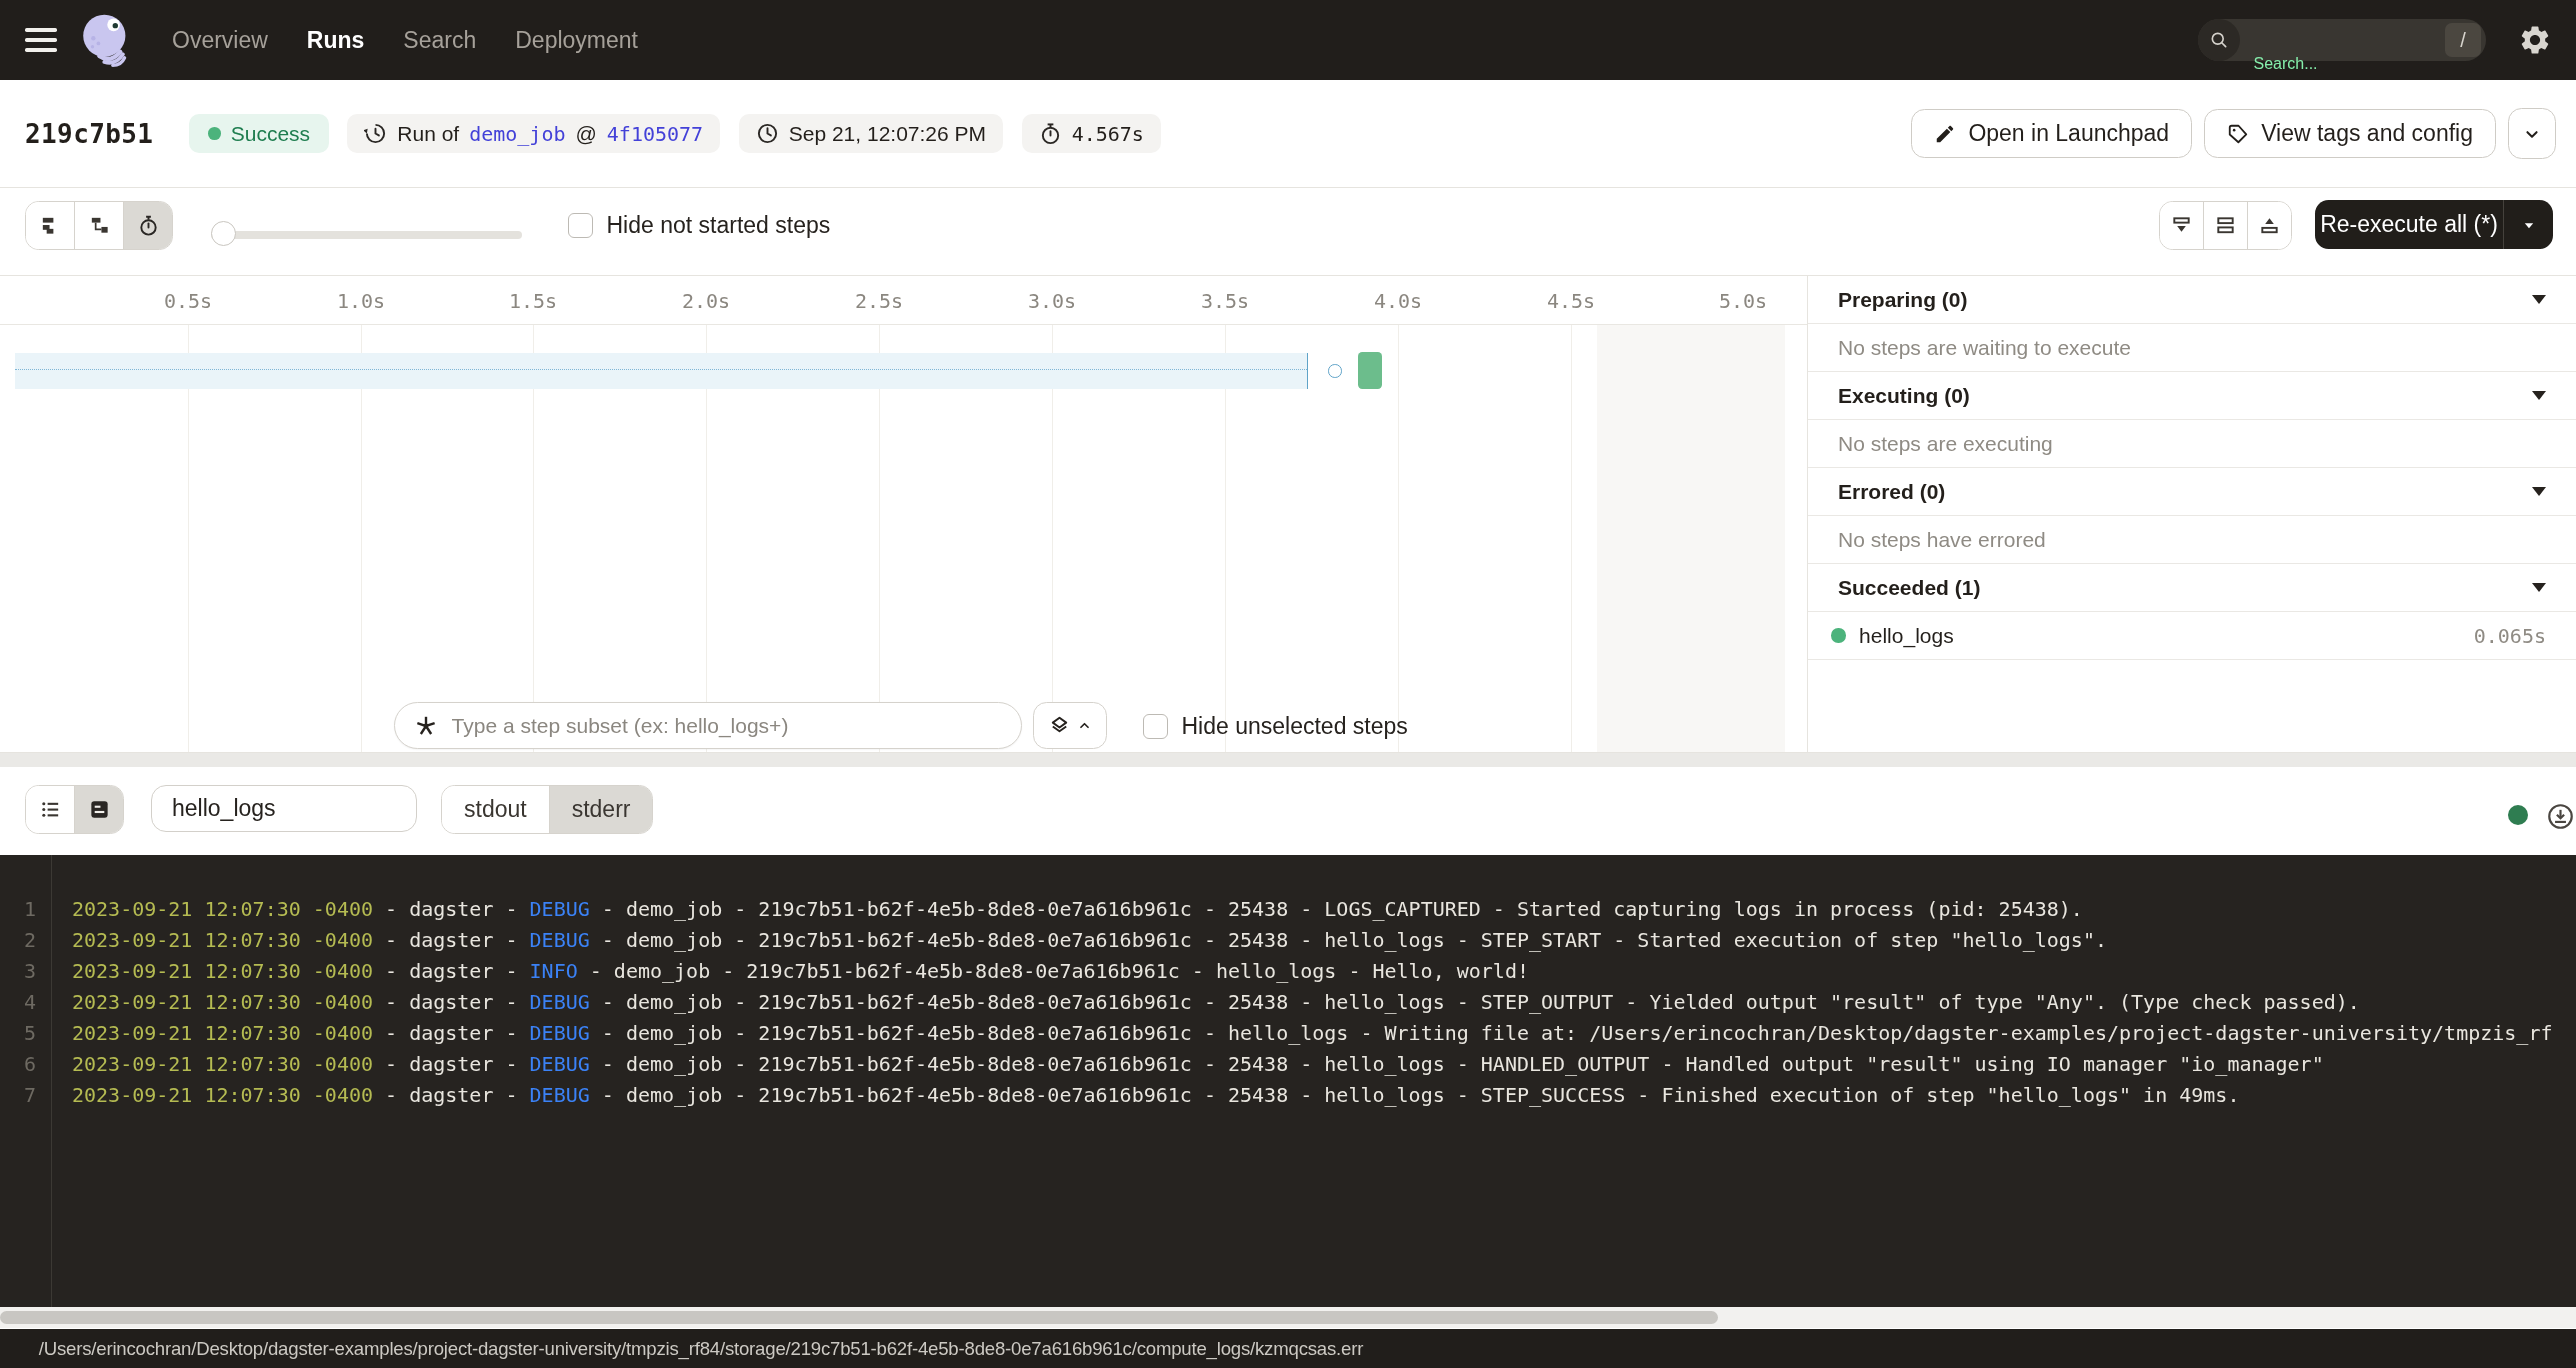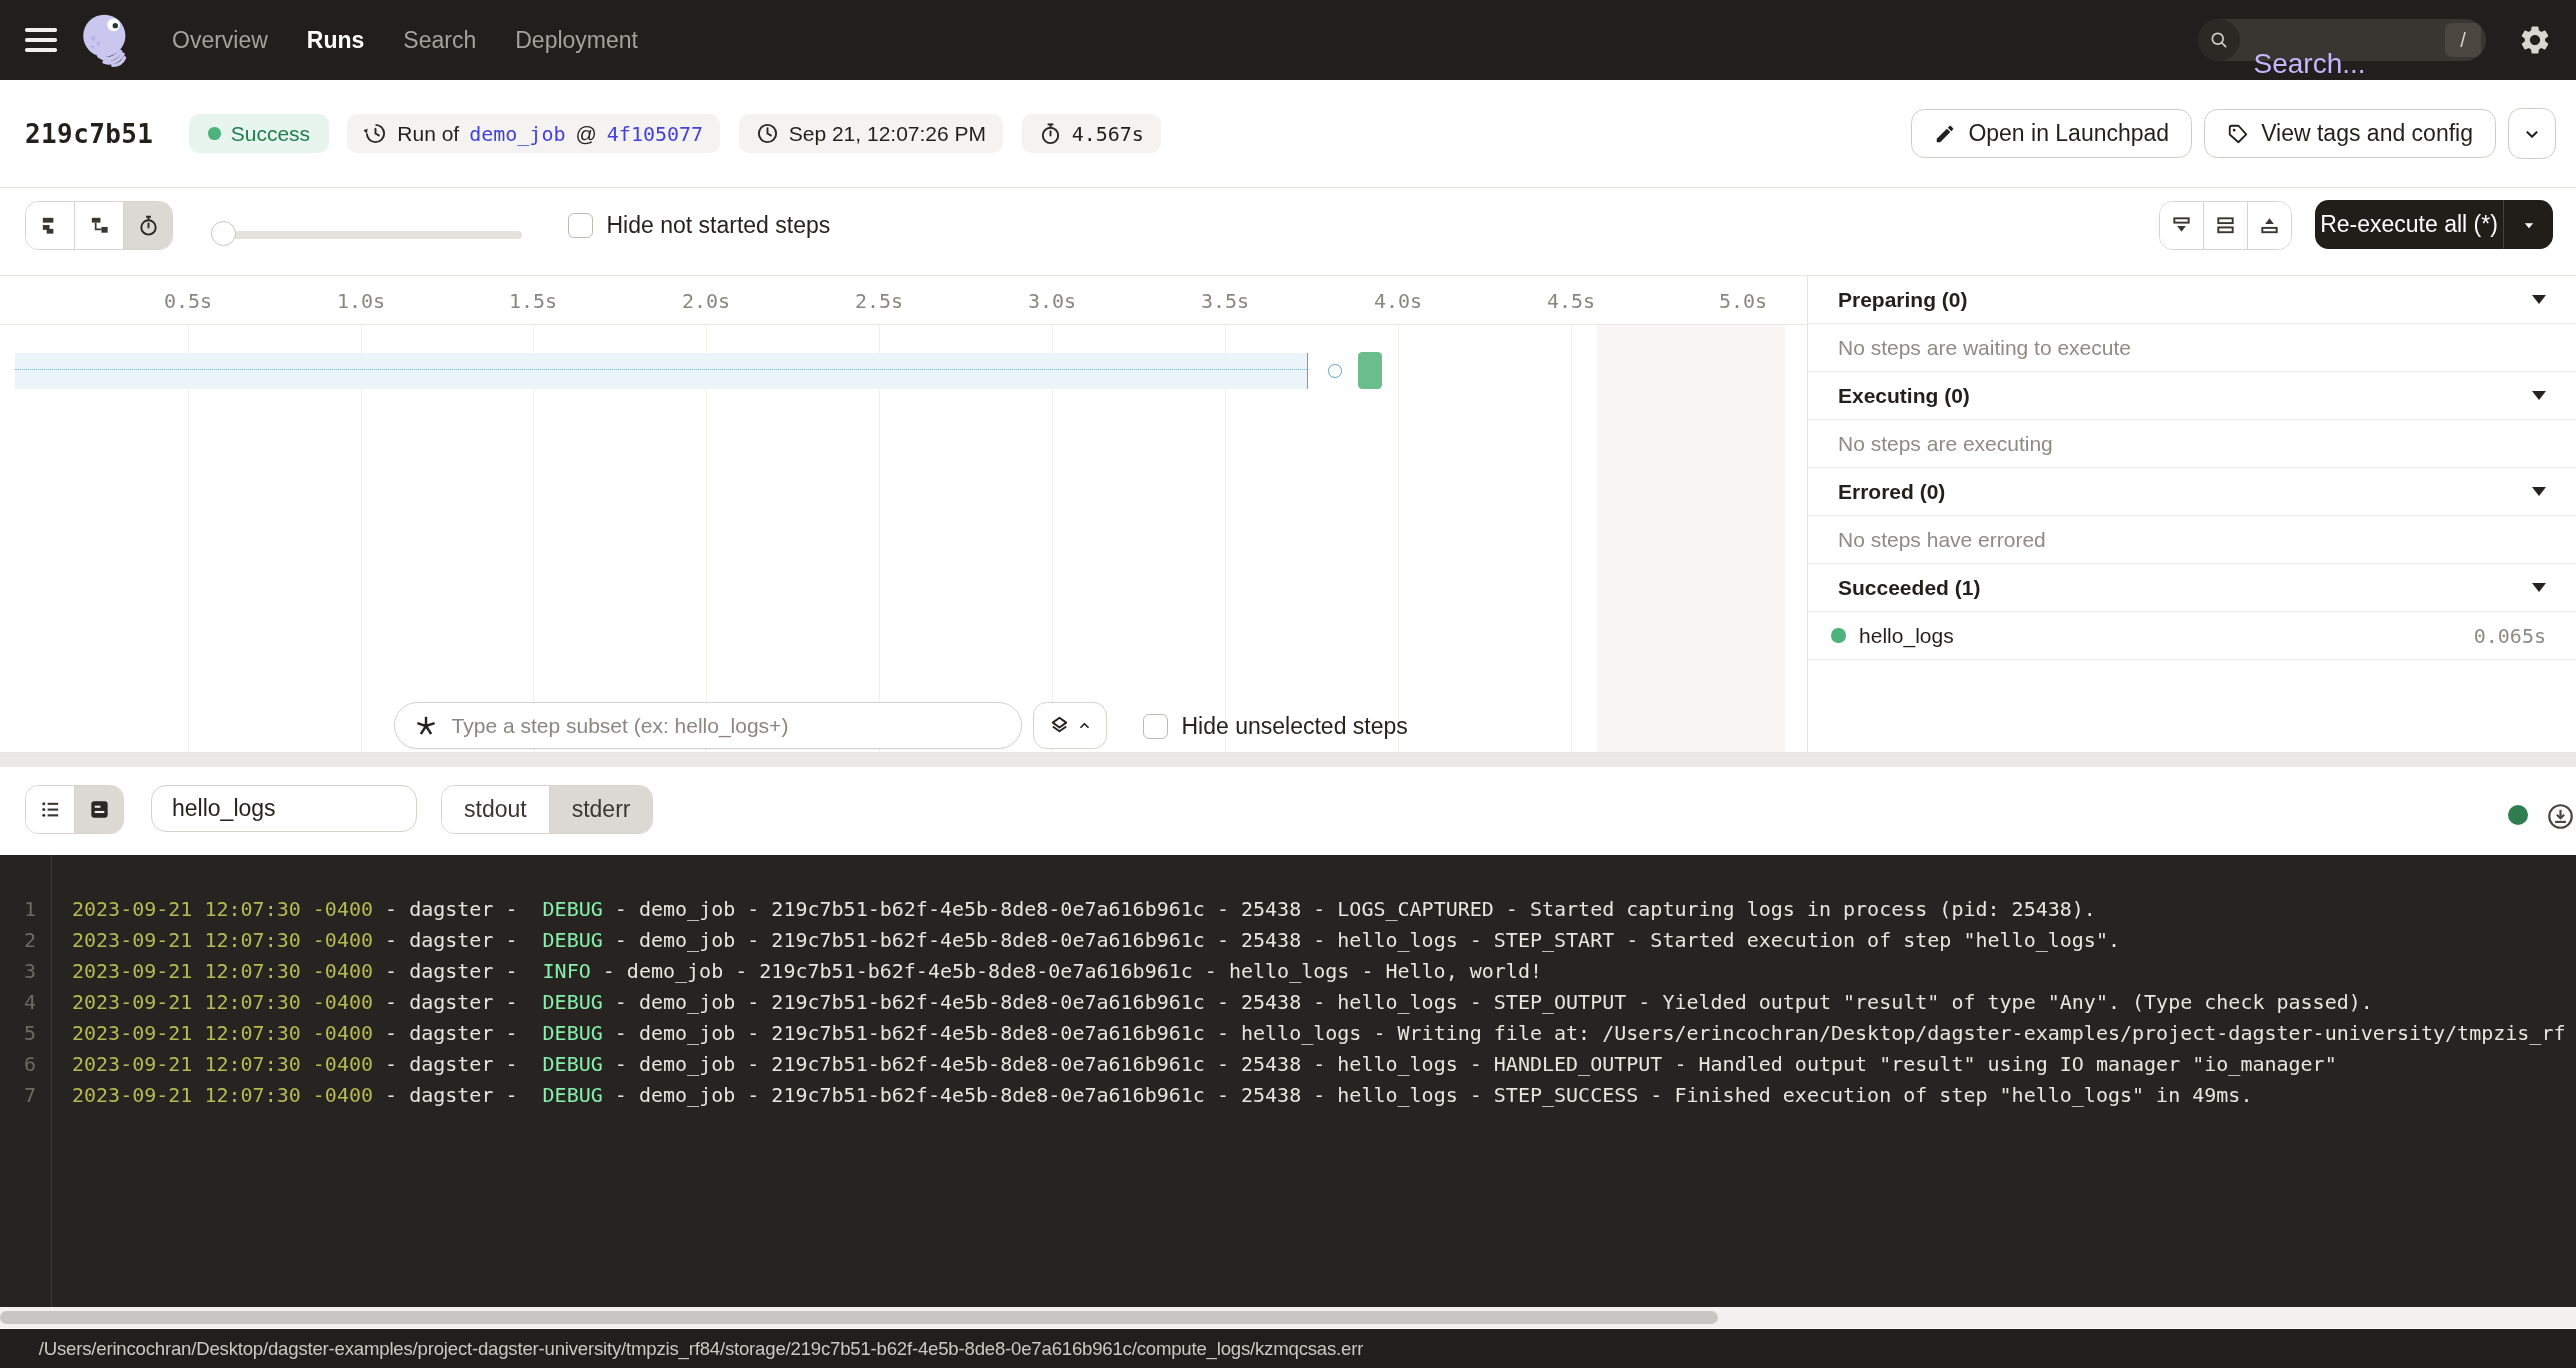--- a/index.html
+++ b/index.html
@@ -12,21 +12,21 @@
   .nav{position:absolute;top:0;left:0;right:0;height:80px;background:#211E1B;display:flex;align-items:center;}
   .hamburger{width:32px;height:24px;margin-left:25px;display:flex;flex-direction:column;justify-content:space-between;cursor:pointer;}
   .hamburger span{display:block;height:4.2px;border-radius:1.7px;background:#F2F0EC;}
   .logo{width:54px;height:54px;margin-left:22px;}
   .nav-links{display:flex;gap:39px;margin-left:39px;font-size:23px;color:#A6A19A;}
   .nav-link{cursor:pointer;}
   .nav-link.active{color:#FFFFFF;font-weight:bold;}
   .nav-spacer{flex:1;}
   .search{width:288px;height:42px;border-radius:21px;background:#393631;display:flex;align-items:center;margin-right:32px;cursor:text;}
   .search-circ{width:42px;height:42px;border-radius:50%;background:#2C2925;display:flex;align-items:center;justify-content:center;}
-  .search-ph{flex:1;margin-left:13.5px;font-size:28px;color:#c4b5fd;margin-top:48px;}
+  .search-ph{flex:1;margin-left:13.5px;font-size:16px;color:#86efac;margin-top:48px;}
   .search-kbd{width:36px;height:34px;margin-right:5px;border-radius:6.8px;background:#4B4740;color:#D8D5CE;
               display:flex;align-items:center;justify-content:center;font-size:20px;}
   .gear{margin-right:24px;cursor:pointer;}
 
   
   .run-header{position:absolute;top:80px;left:0;right:0;height:108px;border-bottom:0.8px solid #E6E4DF;
               display:flex;align-items:center;padding:0 20px 0 25px;box-sizing:border-box;background:#fff;}
   .run-id{font-size:26px;font-weight:bold;letter-spacing:0.4px;}
   .badge-success{display:flex;align-items:center;gap:10px;height:39px;padding:0 18.6px;margin-left:36px;
                  background:#E7F5EE;border-radius:10px;color:#1E7D4F;font-size:21px;}
@@ -109,21 +109,21 @@
   .log-status-dot{position:absolute;left:2508px;top:38px;width:20px;height:20px;border-radius:50%;background:#2F7D51;}
   .dl-btn{position:absolute;left:2546px;top:35px;cursor:pointer;}
 
   
   .logs{position:absolute;top:855px;left:0;right:0;height:452px;background:#262320;overflow:hidden;}
   .gutter-line{position:absolute;left:51px;top:0;bottom:0;width:0.8px;background:#3C3934;}
   .log-lines{position:absolute;left:0;right:0;top:38px;}
   .log-line{display:flex;align-items:center;height:31px;white-space:pre;overflow:hidden;}
   .log-line .num{flex:none;width:36px;text-align:right;color:#6E6A62;font-size:20px;font-family:"DejaVu Sans Mono",monospace;}
   .log-line .txt{flex:none;margin-left:36px;font-size:20px;font-family:"DejaVu Sans Mono",monospace;}
-  .lt{color:#B5BB52;} .lm{color:#E9E6DF;} .lv{color:#86efac;margin-left:13px;}
+  .lt{color:#B5BB52;} .lm{color:#E9E6DF;} .lv{color:#3b82f6;}
 
   
   .scroll-row{position:absolute;top:1307px;left:0;right:0;height:21px;background:#F2F1EF;}
   .scroll-thumb{position:absolute;left:0;top:4.2px;width:1718px;height:12.7px;border-radius:6.8px;background:#C8C6C2;cursor:grab;}
 
   
   .footer{position:absolute;top:1329px;left:0;right:0;height:40px;background:#211E1B;display:flex;align-items:center;padding-left:32px;}
   .footer .path{margin-left:6.8px;font-size:18.6px;color:#CCC9C3;letter-spacing:-0.2px;}
 </style>
 </head>

